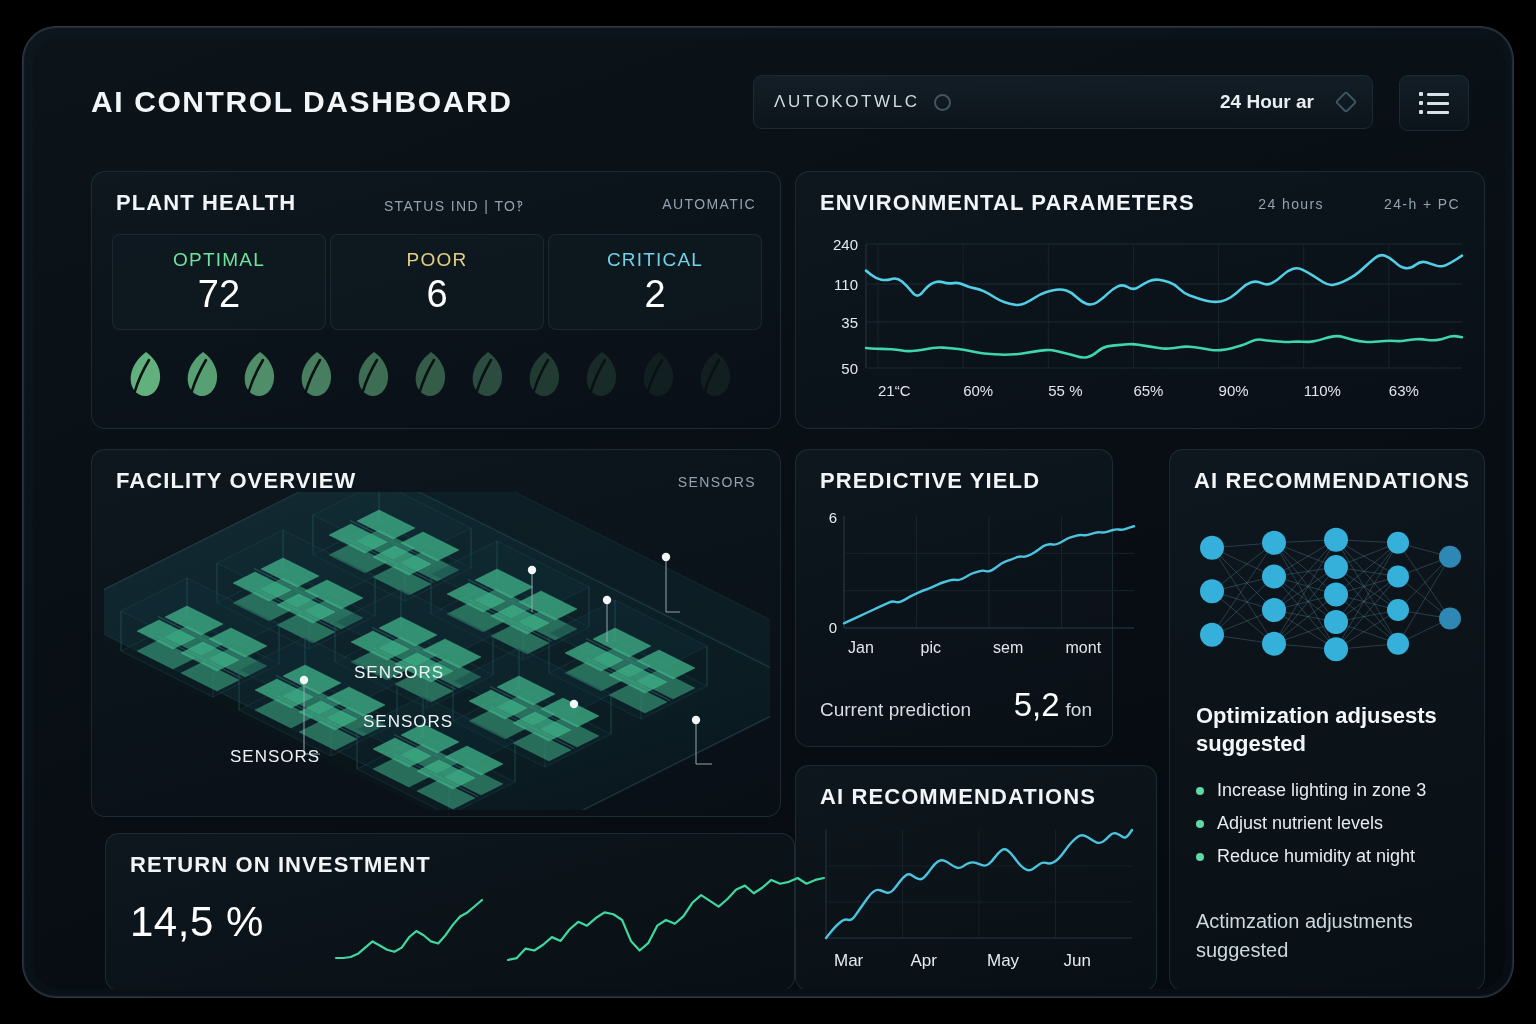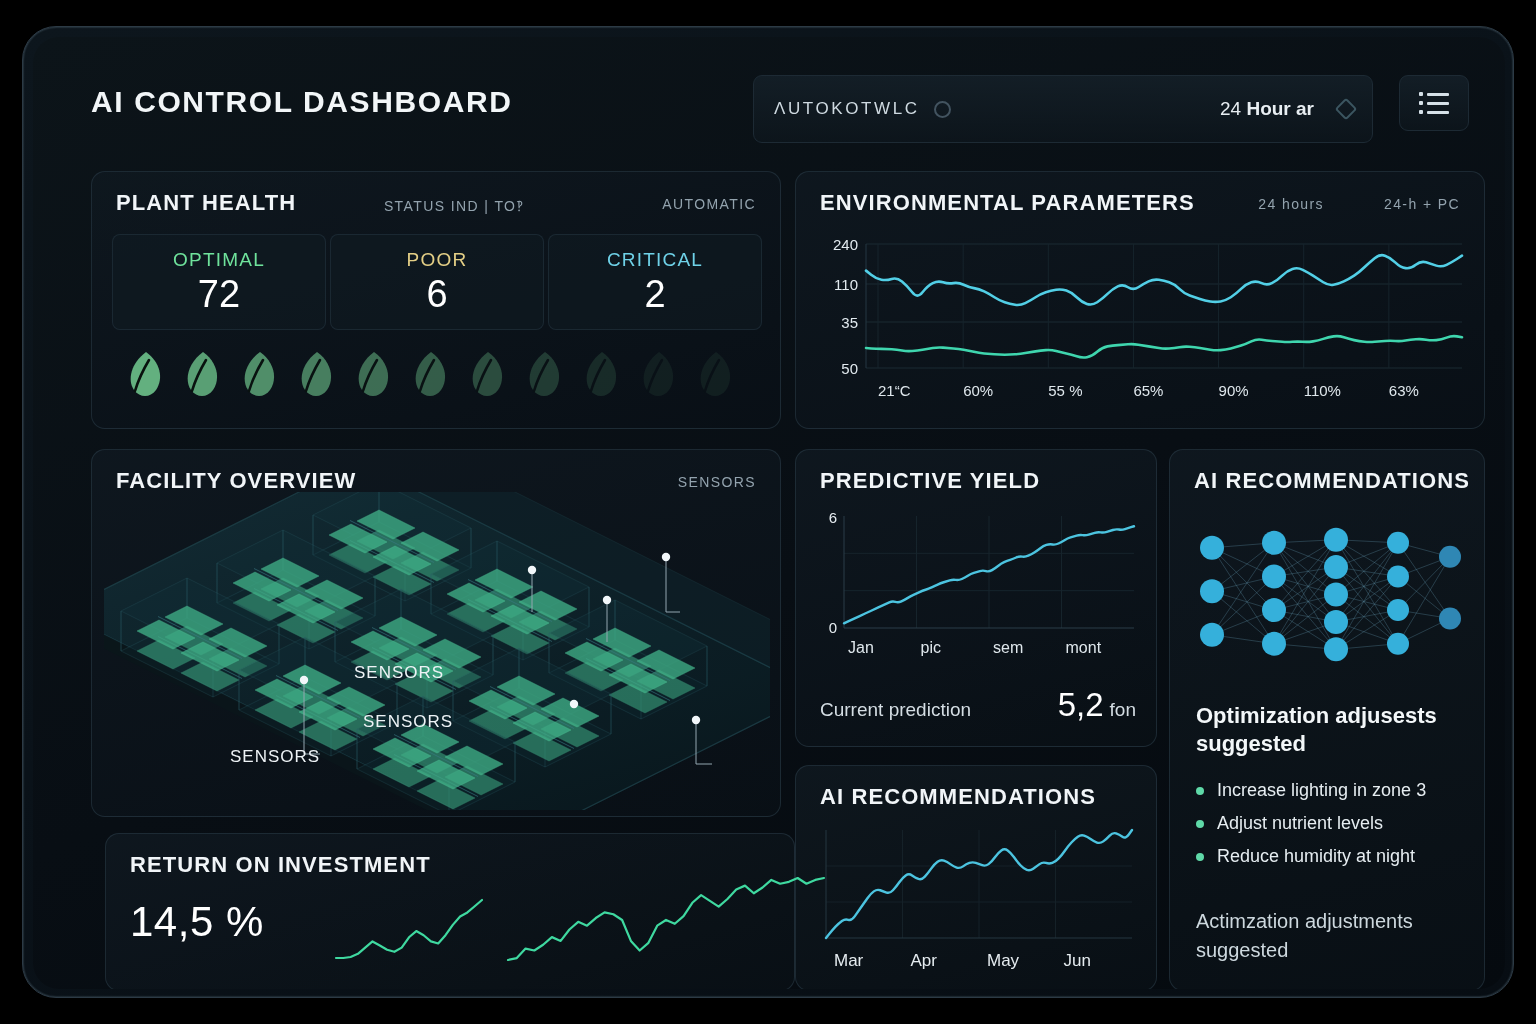--- a/index.html
+++ b/index.html
@@ -36,42 +36,42 @@
     width: 1390px; height: 68px;
   }
   .app-title {
     position: absolute; left: 12px; top: 10px;
     font-size: 30px; font-weight: 700;
     letter-spacing: 1.6px;
     color: #f2f6f8;
   }
   .header-pill {
     position: absolute; right: 96px; top: 0px;
-    width: 620px; height: 68px;
+    width: 620px; height: 54px;
     border-radius: 9px;
     border: 1px solid #1d2a34;
     background: linear-gradient(180deg, rgba(22,34,43,0.75), rgba(14,23,30,0.6));
     display: flex; align-items: center;
   }
   .brand-word {
     margin-left: 20px;
     font-size: 17px; letter-spacing: 2.6px;
     color: #cfdae1;
   }
   .circle-icon {
     margin-left: 14px;
     width: 17px; height: 17px; border-radius: 50%;
     border: 2px solid #42535f;
   }
   .hour-group {
     margin-left: auto; display: flex; align-items: center;
     padding-right: 18px;
   }
   .hour-text { font-size: 19px; color: #e8eef2; font-weight: 700; }
-  .hour-text .thin { font-weight: 400; }
+  .hour-text .thin { font-weight: 700; }
   .diamond-icon {
     margin-left: 24px; width: 16px; height: 16px;
     border: 2px solid #3b5560; border-radius: 3px;
     transform: rotate(45deg);
   }
   .menu-btn {
     position: absolute; right: 0; top: 0;
     width: 70px; height: 56px; border-radius: 9px;
     border: 1px solid #1d2a34;
     background: linear-gradient(180deg, rgba(22,34,43,0.75), rgba(14,23,30,0.6));
@@ -132,21 +132,21 @@
   
   #facility { left: 58px; top: 412px; width: 690px; height: 368px; }
   #facility-meta { right: 24px; }
   .facility-art { position: absolute; left: 12px; top: 42px; width: 666px; height: 318px; }
   .sensor-label {
     position: absolute; font-size: 17px; letter-spacing: 1px;
     color: #eef3f6;
   }
 
   
-  #predictive { left: 762px; top: 412px; width: 362px; height: 298px; }
+  #predictive { left: 762px; top: 412px; width: 318px; height: 298px; }
   .py-plot { position: absolute; left: 22px; top: 54px; width: 320px; height: 160px; }
   .py-footer {
     position: absolute; left: 24px; bottom: 22px; right: 20px;
     display: flex; align-items: baseline; justify-content: space-between;
   }
   .py-foot-label { font-size: 19px; color: #d4dde3; margin-top: 29px; }
   .py-foot-value { font-size: 33px; color: #ffffff; }
   .py-foot-unit { font-size: 19px; color: #d4dde3; margin-left: 6px; }
 
   

